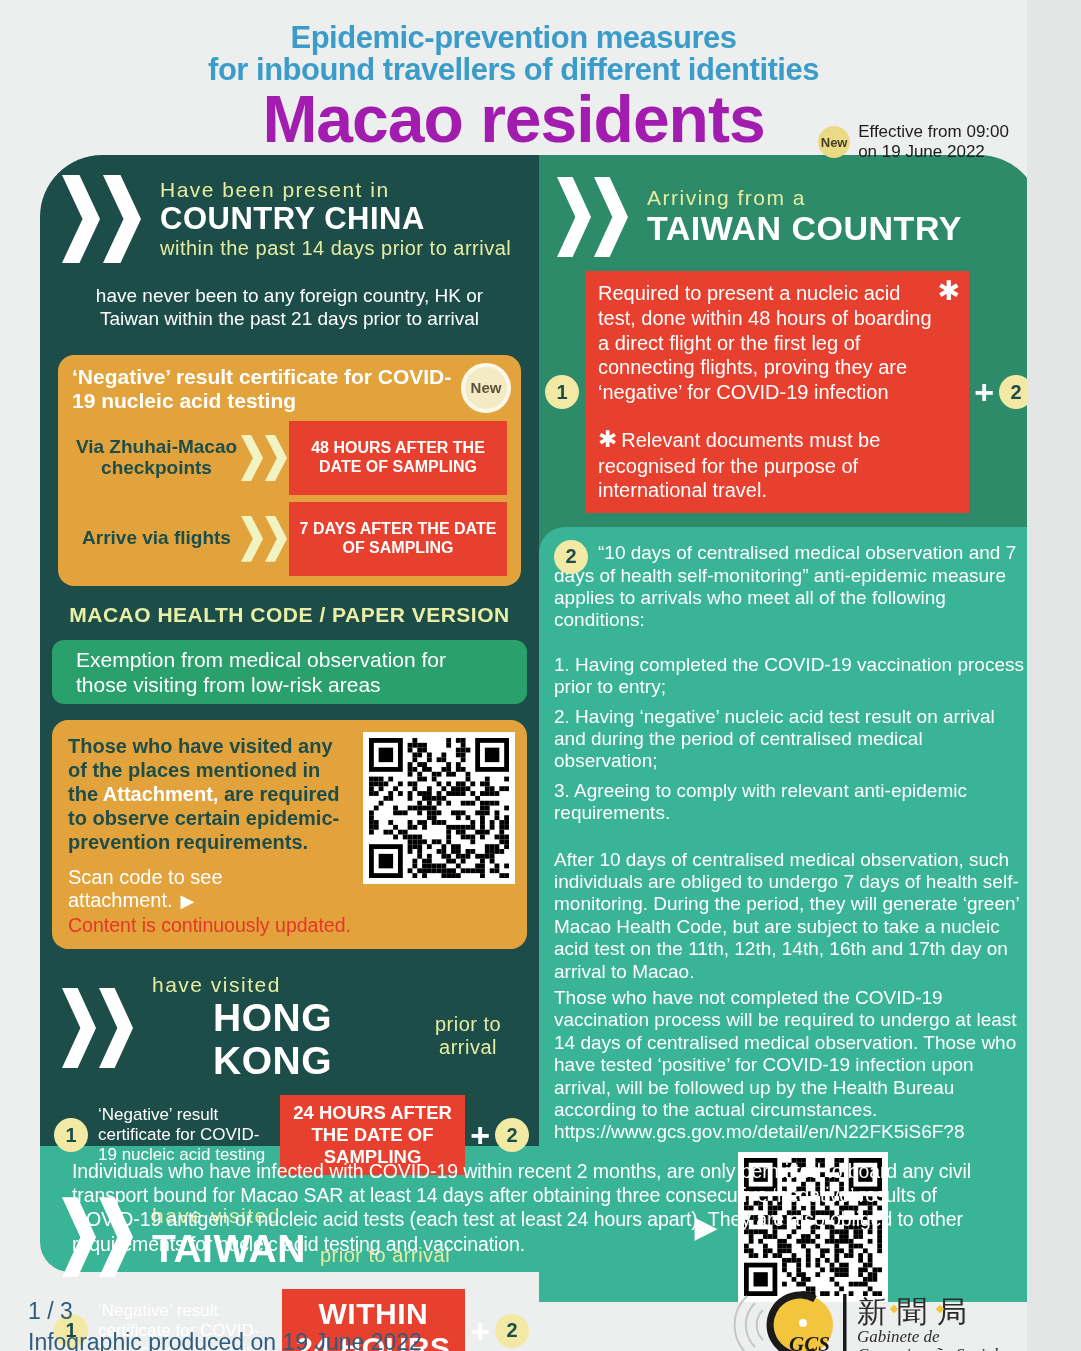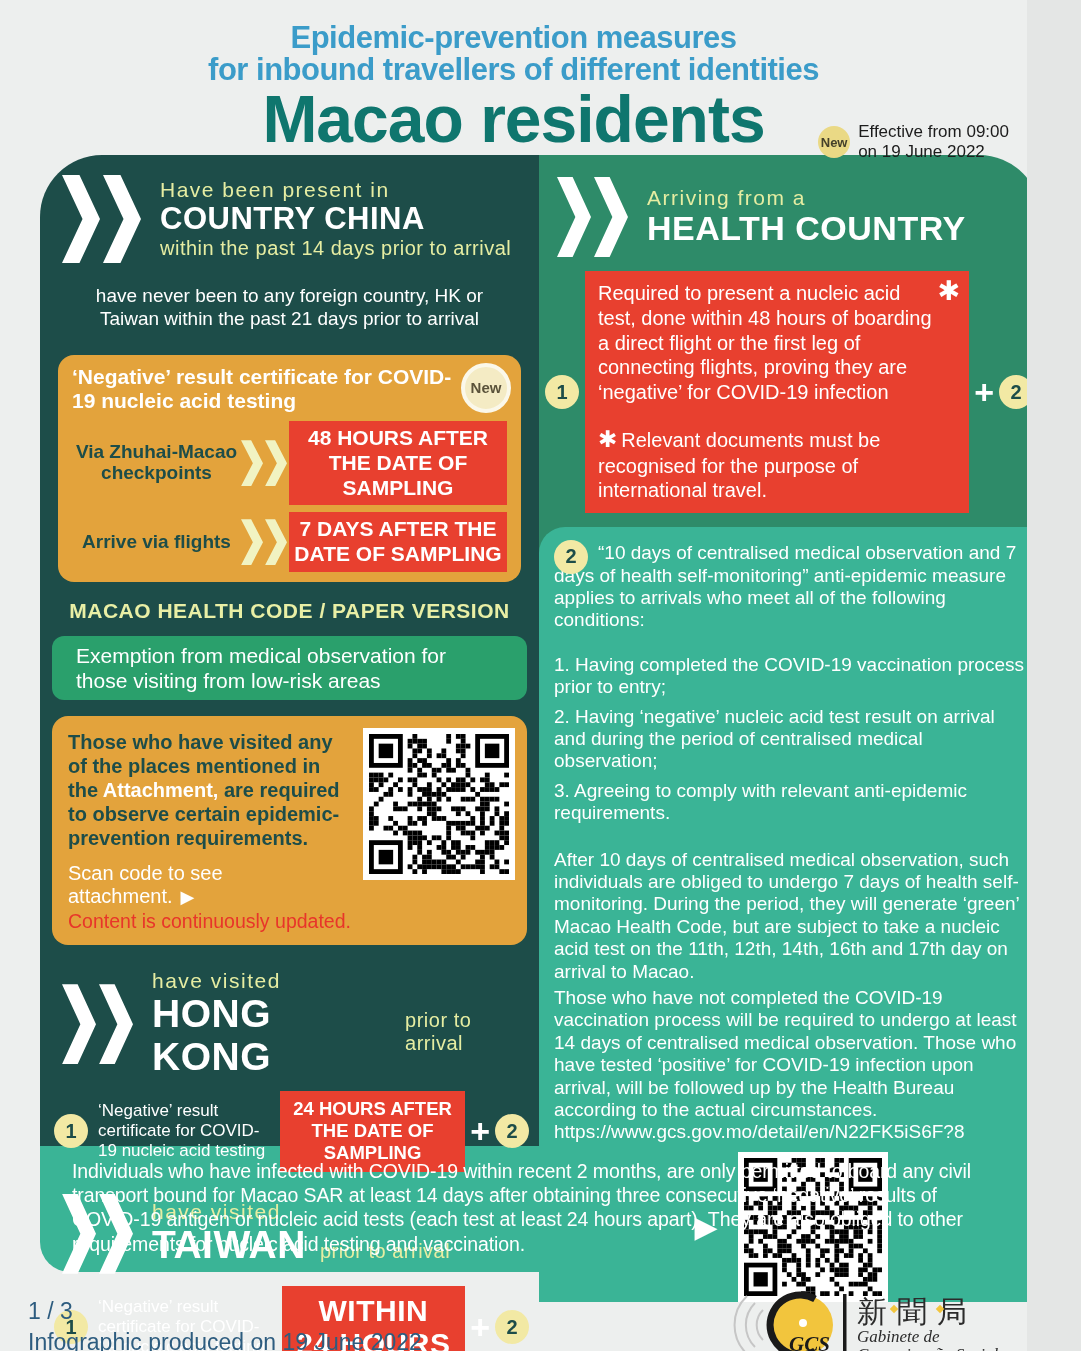--- a/index.html
+++ b/index.html
@@ -2,21 +2,21 @@
 <html><head>
 <meta charset="utf-8">
 <style>
   * { margin:0; padding:0; box-sizing:border-box; }
   body { background:#e4e6e5; font-family:"Liberation Sans", sans-serif; }
   .page { width:1027px; height:1351px; background:#edefee; position:relative; overflow:hidden; }
 
   
   header { text-align:center; padding-top:22px; height:155px; position:relative; }
   .t-blue { color:#3b9cc9; font-weight:bold; font-size:31px; line-height:1.02; letter-spacing:-0.5px; }
-  .t-macao { color:#0f766e; font-weight:bold; font-size:66px; line-height:0.98; letter-spacing:-1px; margin-top:2px; }
+  .t-macao { color:#a21caf; font-weight:bold; font-size:66px; line-height:0.98; letter-spacing:-1px; margin-top:2px; }
   .effective-wrap { position:absolute; right:18px; top:122px; display:flex; align-items:center; gap:8px; }
   .new-round { width:32px; height:32px; border-radius:50%; background:#ead985; color:#44402a;
                font-size:13px; font-weight:bold; display:flex; align-items:center; justify-content:center; flex:0 0 auto; }
   .effective { text-align:left; font-size:17px; color:#1c1c1c; line-height:1.18; }
 
   
   .columns { display:flex; width:1001px; margin:0 40px; height:991px; }
   .left-panel  { width:499px; background:#1d4d49; border-radius:62px 0 0 0; color:#fff; }
   .right-panel { width:502px; background:#2e8b69; border-radius:0 62px 0 0; color:#fff; display:flex; flex-direction:column; }
 
@@ -38,21 +38,21 @@
 
   
   .cert-box { background:#e3a33c; border-radius:16px; margin:24px 18px 0; padding:10px 14px 10px; position:relative; }
   .cert-title { color:#fff; font-weight:bold; font-size:21px; line-height:1.18; width:400px; }
   .cert-new { position:absolute; top:8px; right:10px; width:50px; height:50px; border-radius:50%;
               background:#f4ebc4; border:4px solid #fbf8ea; color:#5a523a; font-size:15px; font-weight:bold;
               display:flex; align-items:center; justify-content:center; }
   .cert-row { display:flex; align-items:center; margin-top:7px; }
   .cert-label { flex:1; text-align:center; color:#1d4d49; font-weight:bold; font-size:19px; line-height:1.1; }
   .red-badge { background:#e8402f; color:#fff; font-weight:bold; text-align:center; }
-  .cert-row .red-badge { width:218px; font-size:21px; line-height:1.18; padding:5px 4px; }
+  .cert-row .red-badge { width:218px; font-size:16px; line-height:1.18; padding:18px 4px; }
 
   .health-line { color:#e9efa5; font-weight:bold; font-size:21px; text-align:center; margin-top:17px; letter-spacing:0.5px; }
 
   .exempt-box { background:#2aa06c; border-radius:12px; margin:13px 12px 0; color:#fff; font-size:21px;
                 line-height:1.2; text-align:left; padding:7px 24px; }
 
   .attach-box { background:#e3a33c; border-radius:16px; margin:16px 12px 0; padding:12px 12px 12px 16px;
                 display:flex; gap:10px; align-items:flex-start; }
   .attach-text { flex:1; padding-top:2px; }
   .attach-main { color:#1d4d49; font-weight:bold; font-size:20px; line-height:1.2; }
@@ -492,21 +492,21 @@
           </div>
       </div>
 
       <div class="sec-head" style="padding-top:24px;">
         <span class="chev chev-mid">
             <i></i>
             <i></i>
           </span>
         <div>
           <div class="kicker">have visited</div>
-          <div style="display:flex; align-items:baseline; gap:12px;">
+          <div style="display:flex; align-items:baseline; gap:12px;text-align:center;">
             <span class="big-title hk">HONG KONG</span>
             <span class="sub-accent">prior to arrival</span>
           </div>
         </div>
       </div>
 
       <div class="step-row">
         <span class="num">1</span>
         <div class="step-text narrow">‘Negative’ result certificate for COVID-19 nucleic acid testing</div>
         <div class="red-badge hk-badge">24 HOURS AFTER THE DATE OF SAMPLING</div>
@@ -543,21 +543,21 @@
 
     <section class="right-panel">
 
       <div class="fc-head">
         <span class="chev chev-mid">
             <i></i>
             <i></i>
           </span>
         <div>
           <div class="kicker">Arriving from a</div>
-          <div class="big-title" style="font-size:34px;">HEALTH COUNTRY</div>
+          <div class="big-title" style="font-size:34px;">TAIWAN COUNTRY</div>
         </div>
       </div>
 
       <div class="fstep">
         <span class="num">1</span>
         <div class="fc-red" style="margin-left:6px;">
           <span class="star-corner">✱</span>
           <div>Required to present a nucleic acid test, done within 48 hours of boarding a direct flight or the first leg of connecting flights, proving they are ‘negative’ for COVID-19 infection</div>
           <div class="fc-note">
             <span class="star-inline">✱</span><span>Relevant documents must be recognised for the purpose of international travel.</span>

